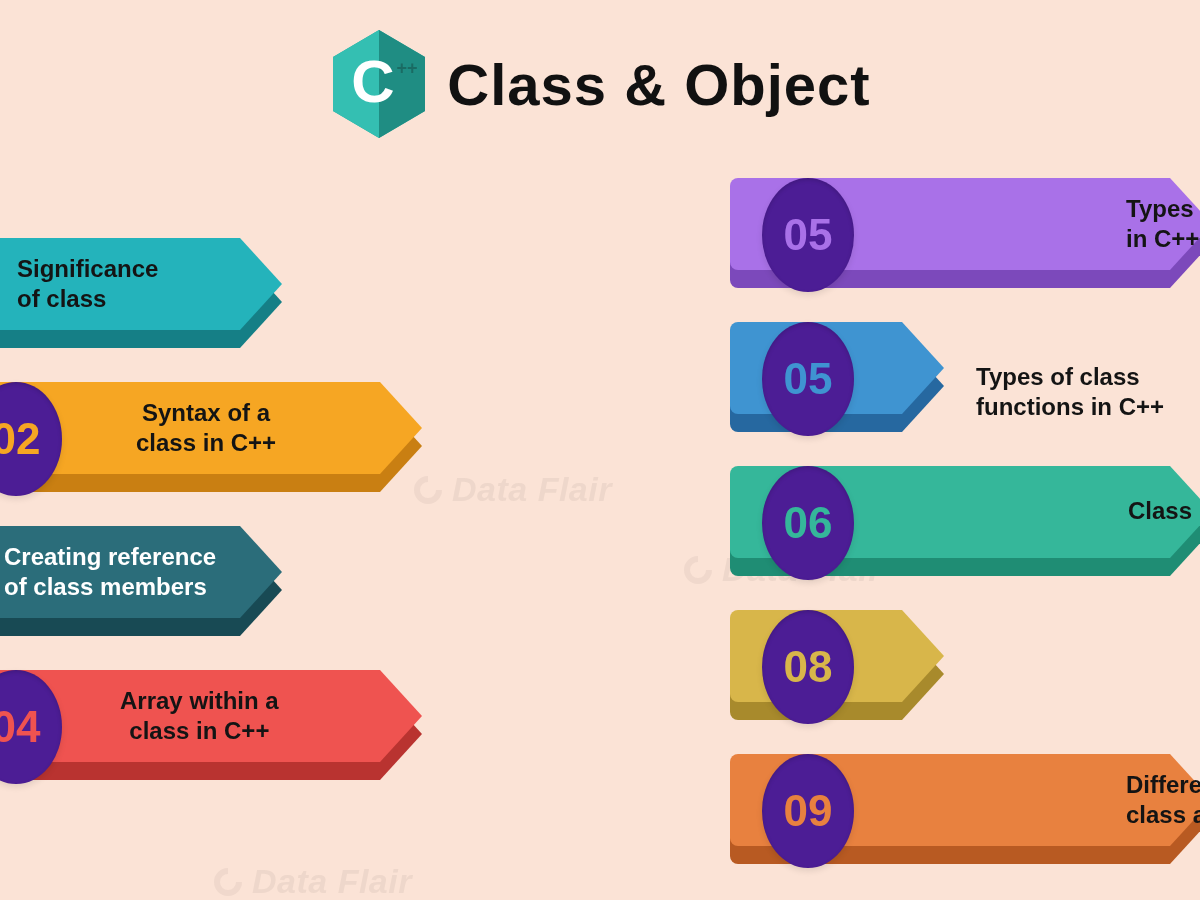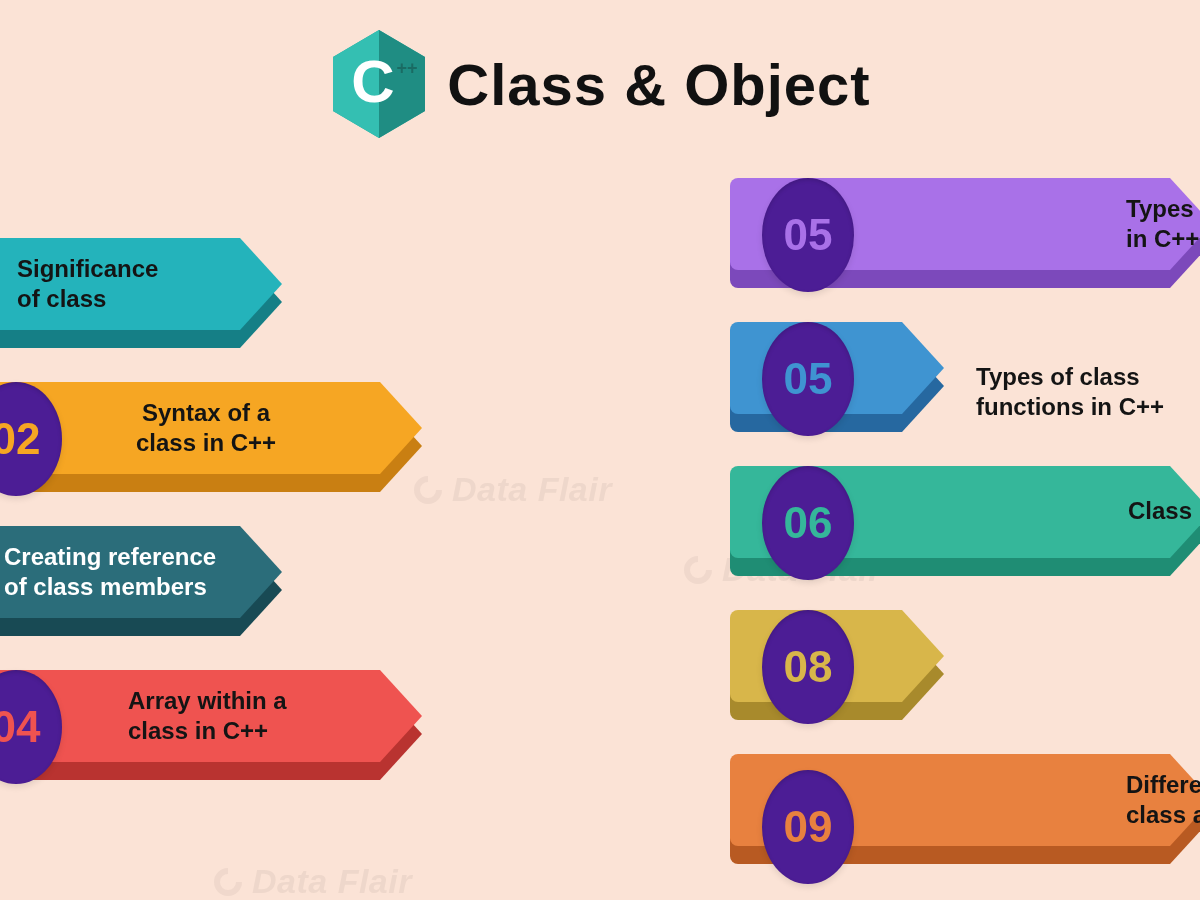--- a/index.html
+++ b/index.html
@@ -159,21 +159,21 @@
     <div class="bar" style="left:0; top:0; width:300px; background:#2b6d7a; color:#2b6d7a;"></div>
     <div class="label" style="left:64px; top:16px; color:#fff;">Creating reference<br>of class members</div>
   </div>
 
   <div class="item">
     <div class="bar-shadow" style="left:0; top:18px; width:440px; background:#b93330; color:#b93330;"></div>
     <div class="bar" style="left:0; top:0; width:440px; background:#ef5350; color:#ef5350;"></div>
     <div class="badge" style="left:30px; top:0; color:#ef5350;">
         <span>04</span>
       </div>
-    <div class="label" style="left:188px; top:16px;">Array within a<br>class in C++</div>
+    <div class="label" style="left:180px; top:16px;text-align:center;">Array within a<br>class in C++</div>
   </div>
 </div>
 
 <div class="col right-col">
 
   <div class="item">
     <div class="bar-shadow" style="left:0; top:18px; width:440px; background:#7c49bb; color:#7c49bb;"></div>
     <div class="bar" style="left:0; top:0; width:440px; background:#a971e8; color:#a971e8;"></div>
     <div class="badge" style="left:32px; top:0; color:#a971e8;">
         <span>05</span>
@@ -203,19 +203,19 @@
     <div class="bar-shadow" style="left:0; top:18px; width:172px; background:#a88a2c; color:#a88a2c;"></div>
     <div class="bar" style="left:0; top:0; width:172px; background:#d8b64a; color:#d8b64a;"></div>
     <div class="badge" style="left:32px; top:0; color:#d8b64a;justify-content:center;">
         <span>08</span>
       </div>
   </div>
 
   <div class="item">
     <div class="bar-shadow" style="left:0; top:18px; width:440px; background:#b85a22; color:#b85a22;"></div>
     <div class="bar" style="left:0; top:0; width:440px; background:#e8813f; color:#e8813f;"></div>
-    <div class="badge" style="left:32px; top:16px; color:#e8813f;align-items:center;">
+    <div class="badge" style="left:32px; top:0; color:#e8813f;align-items:center;">
         <span>09</span>
       </div>
     <div class="label" style="left:396px; top:16px;">Differe<br>class a</div>
   </div>
 
 </div>
 
 </body></html>

